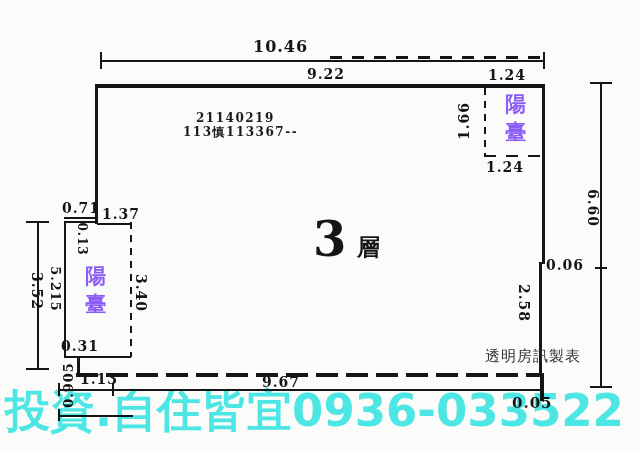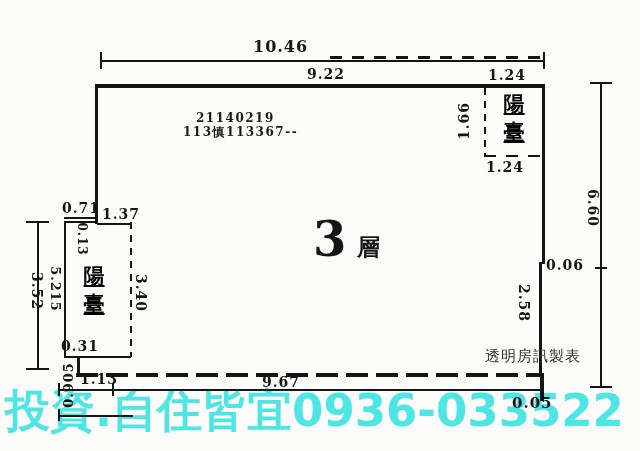--- a/index.html
+++ b/index.html
@@ -16,23 +16,22 @@
   .vdash{position:absolute;background:repeating-linear-gradient(180deg,#151515 0 7px,transparent 7px 13px);}
   .dim{
     position:absolute;font-size:14px;font-weight:700;letter-spacing:1px;
     white-space:nowrap;color:#151515;line-height:1;
   }
   .rot{transform-origin:center center;}
   .rot-cw{transform:translate(-50%,-50%) rotate(90deg);}
   .rot-ccw{transform:translate(-50%,-50%) rotate(-90deg);}
   .vtext{
     position:absolute;font-weight:700;width:1.15em;word-break:break-all;
-    text-align:center;line-height:1.35;color:#000000;
+    text-align:right;line-height:1.35;color:#8b5cf6;
     font-family:"DejaVu Sans","Liberation Sans",sans-serif;
-    text-decoration:underline;
   }
   .reg{
     position:absolute;font-size:12px;font-weight:700;letter-spacing:1.5px;
     white-space:nowrap;color:#1a1a1a;line-height:1;
   }
   #floor-number{position:absolute;font-size:48px;font-weight:700;line-height:1;}
   #floor-suffix{position:absolute;font-size:23px;font-weight:700;line-height:1;
     font-family:"DejaVu Sans","Liberation Sans",sans-serif;}
   #maker{
     position:absolute;font-size:15px;letter-spacing:1px;color:#333;white-space:nowrap;

